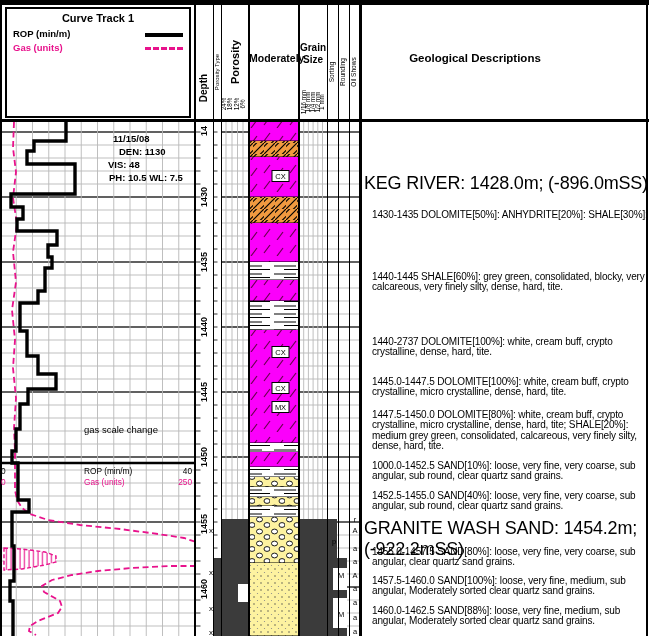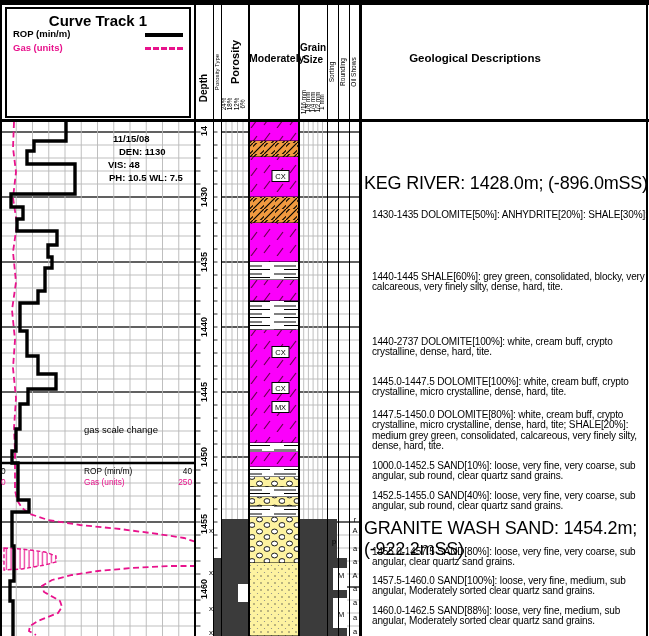--- a/index.html
+++ b/index.html
@@ -6,21 +6,21 @@
   html,body{background:#fff}
   #stage{position:relative;width:649px;height:636px;background:#fff;overflow:hidden;
          font-family:"Liberation Sans",sans-serif;color:#000}
   #chart-svg{position:absolute;left:0;top:0;z-index:1}
   #header-bg{position:absolute;left:0;top:0;width:649px;height:122px;background:#fff;z-index:2}
   #borders,#overlay{position:absolute;left:0;top:0;width:649px;height:636px;z-index:4;pointer-events:none}
   #overlay{z-index:5}
   .vline,.hline{position:absolute;background:#000}
   .v{position:absolute;transform:translate(-50%,-50%) rotate(-90deg);white-space:nowrap;line-height:1}
   .legend-box{position:absolute;left:5px;top:7px;width:186px;height:111px;border:2px solid #000;z-index:3}
-  .lg-title{text-align:center;font-weight:bold;font-size:15px;margin-top:3px}
+  .lg-title{text-align:center;font-weight:bold;font-size:11px;margin-top:3px}
   .lg-row{position:absolute;left:6px;font-size:9.5px;font-weight:bold}
   .lg-sample{position:absolute;width:38px}
   .mag{color:var(--magenta)}
   .hdr-h{position:absolute;font-weight:bold;text-align:center}
   .desc-t{position:absolute;left:372px;width:284px;font-size:10px;line-height:10.4px;letter-spacing:-0.15px}
   .desc-h{position:absolute;left:364px;width:312px;font-size:18px;font-weight:normal;letter-spacing:-0.2px}
   .ann{position:absolute;font-size:9.5px;font-weight:bold;white-space:nowrap}
   .scale-lbl{position:absolute;font-size:8.3px;white-space:nowrap}
   .depth-lbl{font-size:9px;font-weight:bold}
   .tick-lbl{font-size:6.3px}

